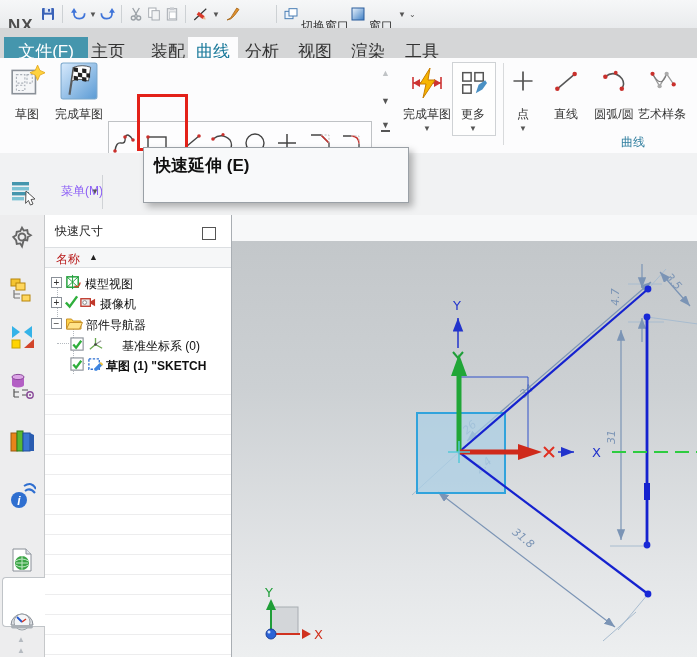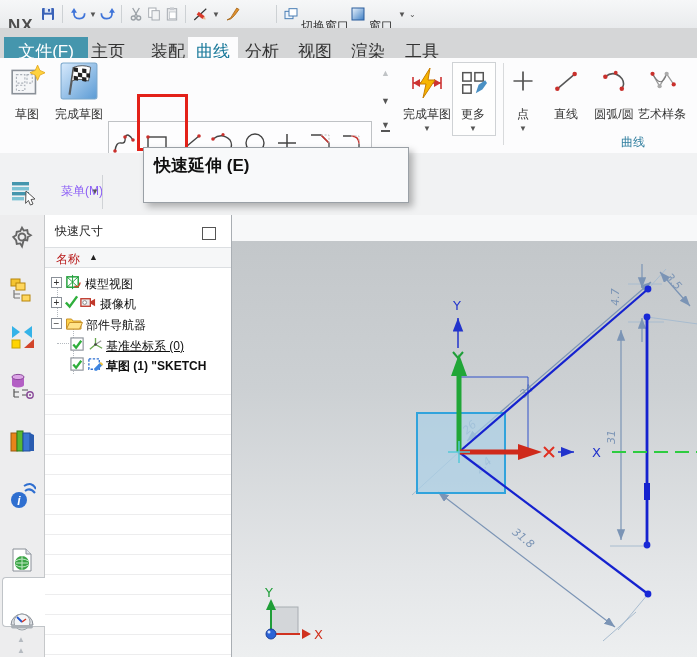--- a/index.html
+++ b/index.html
@@ -574,21 +574,21 @@
         <path d="M3.5 8 l3 3.5 L12 4" fill="none" stroke="#2faf3c" stroke-width="2.4"></path>
       </svg>
     </span>
   <span class="ab ic" style="left:42px;top:121px;width:17px;height:17px;">
       <svg viewBox="0 0 18 18">
         <path d="M9 9 L9 2 M9 9 L3 14 M9 9 L16 13" stroke="#6aa84f" stroke-width="1.4" fill="none"></path>
         <path d="M9 9 L15 5" stroke="#999" stroke-width="1.2"></path>
         <circle cx="9" cy="9" r="1.4" fill="#444"></circle>
       </svg>
     </span>
-  <div class="tree-label" style="left:61px;top:123px;text-decoration:underline;">基准坐标系 (0)</div>
+  <div class="tree-label" style="left:77px;top:123px;">基准坐标系 (0)</div>
 
   <span class="ab ic" style="left:25px;top:142px;width:15px;height:15px;">
       <svg viewBox="0 0 16 16">
         <rect x="1" y="1" width="13" height="13" fill="#fff" stroke="#8a9098" stroke-width="1.2"></rect>
         <path d="M3.5 8 l3 3.5 L12 4" fill="none" stroke="#2faf3c" stroke-width="2.4"></path>
       </svg>
     </span>
   <span class="ab ic" style="left:42px;top:141px;width:17px;height:17px;">
       <svg viewBox="0 0 18 18">
         <rect x="2" y="3" width="11" height="11" fill="none" stroke="#2d6fd2" stroke-width="1.4" stroke-dasharray="2.5,1.6"></rect>

